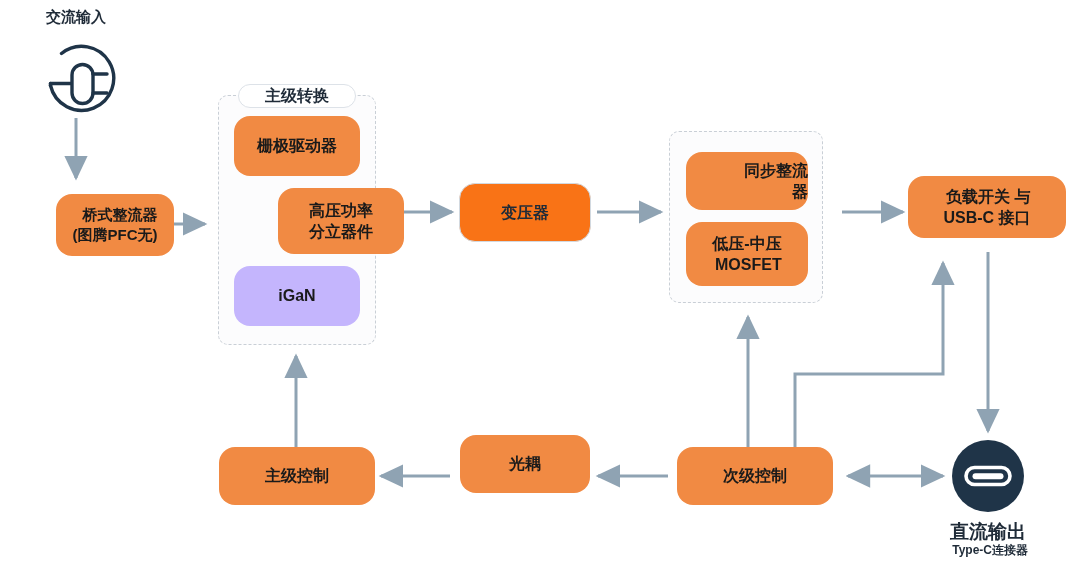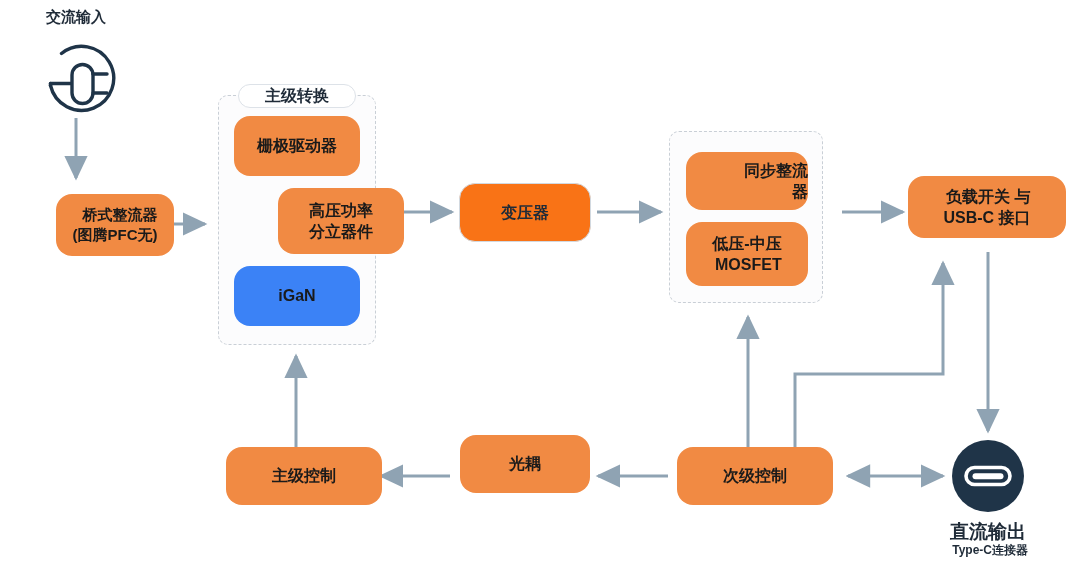--- a/index.html
+++ b/index.html
@@ -38,21 +38,21 @@
     text-align: right;
     color: #1a1a1a;
     font-weight: bold;
     line-height: 1.32;
     white-space: pre-line;
   }
   .box.orange {
     background: #F18A43;
   }
   .box.orange-bright {
-    background: #3b82f6;
+    background: #c4b5fd;
   }
   .box.white {
     background: #f97316;
     border: 1px solid #D2D9E0;
     font-weight: bold;
     color: #1f2b38;
   }
 
   
   .group {
@@ -165,21 +165,21 @@
 
   <div class="group" style="left:669px; top:131px; width:154px; height:172px;"></div>
 
   <div class="box orange" style="left:686px; top:152px; width:122px; height:58px; font-size:16px;padding-left:44px;">同步整流器</div>
   <div class="box orange" style="left:686px; top:222px; width:122px; height:64px; font-size:16px;">低压-中压
 MOSFET</div>
 
   <div class="box orange" style="left:908px; top:176px; width:158px; height:62px; font-size:16px;">负载开关 与
 USB-C 接口</div>
 
-  <div class="box orange" style="left:226px; top:447px; width:156px; height:58px; font-size:16px;">主级控制</div>
+  <div class="box orange" style="left:219px; top:447px; width:156px; height:58px; font-size:16px;">主级控制</div>
   <div class="box orange" style="left:460px; top:435px; width:130px; height:58px; font-size:16px;">光耦</div>
   <div class="box orange" style="left:677px; top:447px; width:156px; height:58px; font-size:16px;">次级控制</div>
 
   <div class="icon-wrap" style="left:952px; top:440px; width:72px; height:72px;">
     <svg viewBox="0 0 72 72" width="72" height="72" xmlns="http://www.w3.org/2000/svg">
       <circle cx="36" cy="36" r="36" fill="#1F3448"></circle>
       <rect x="14" y="27.5" width="44" height="17" rx="8.5" fill="none" stroke="#ffffff" stroke-width="3.6"></rect>
       <rect x="20.5" y="33.2" width="31" height="6" rx="3" fill="#ffffff"></rect>
     </svg>
   </div>

